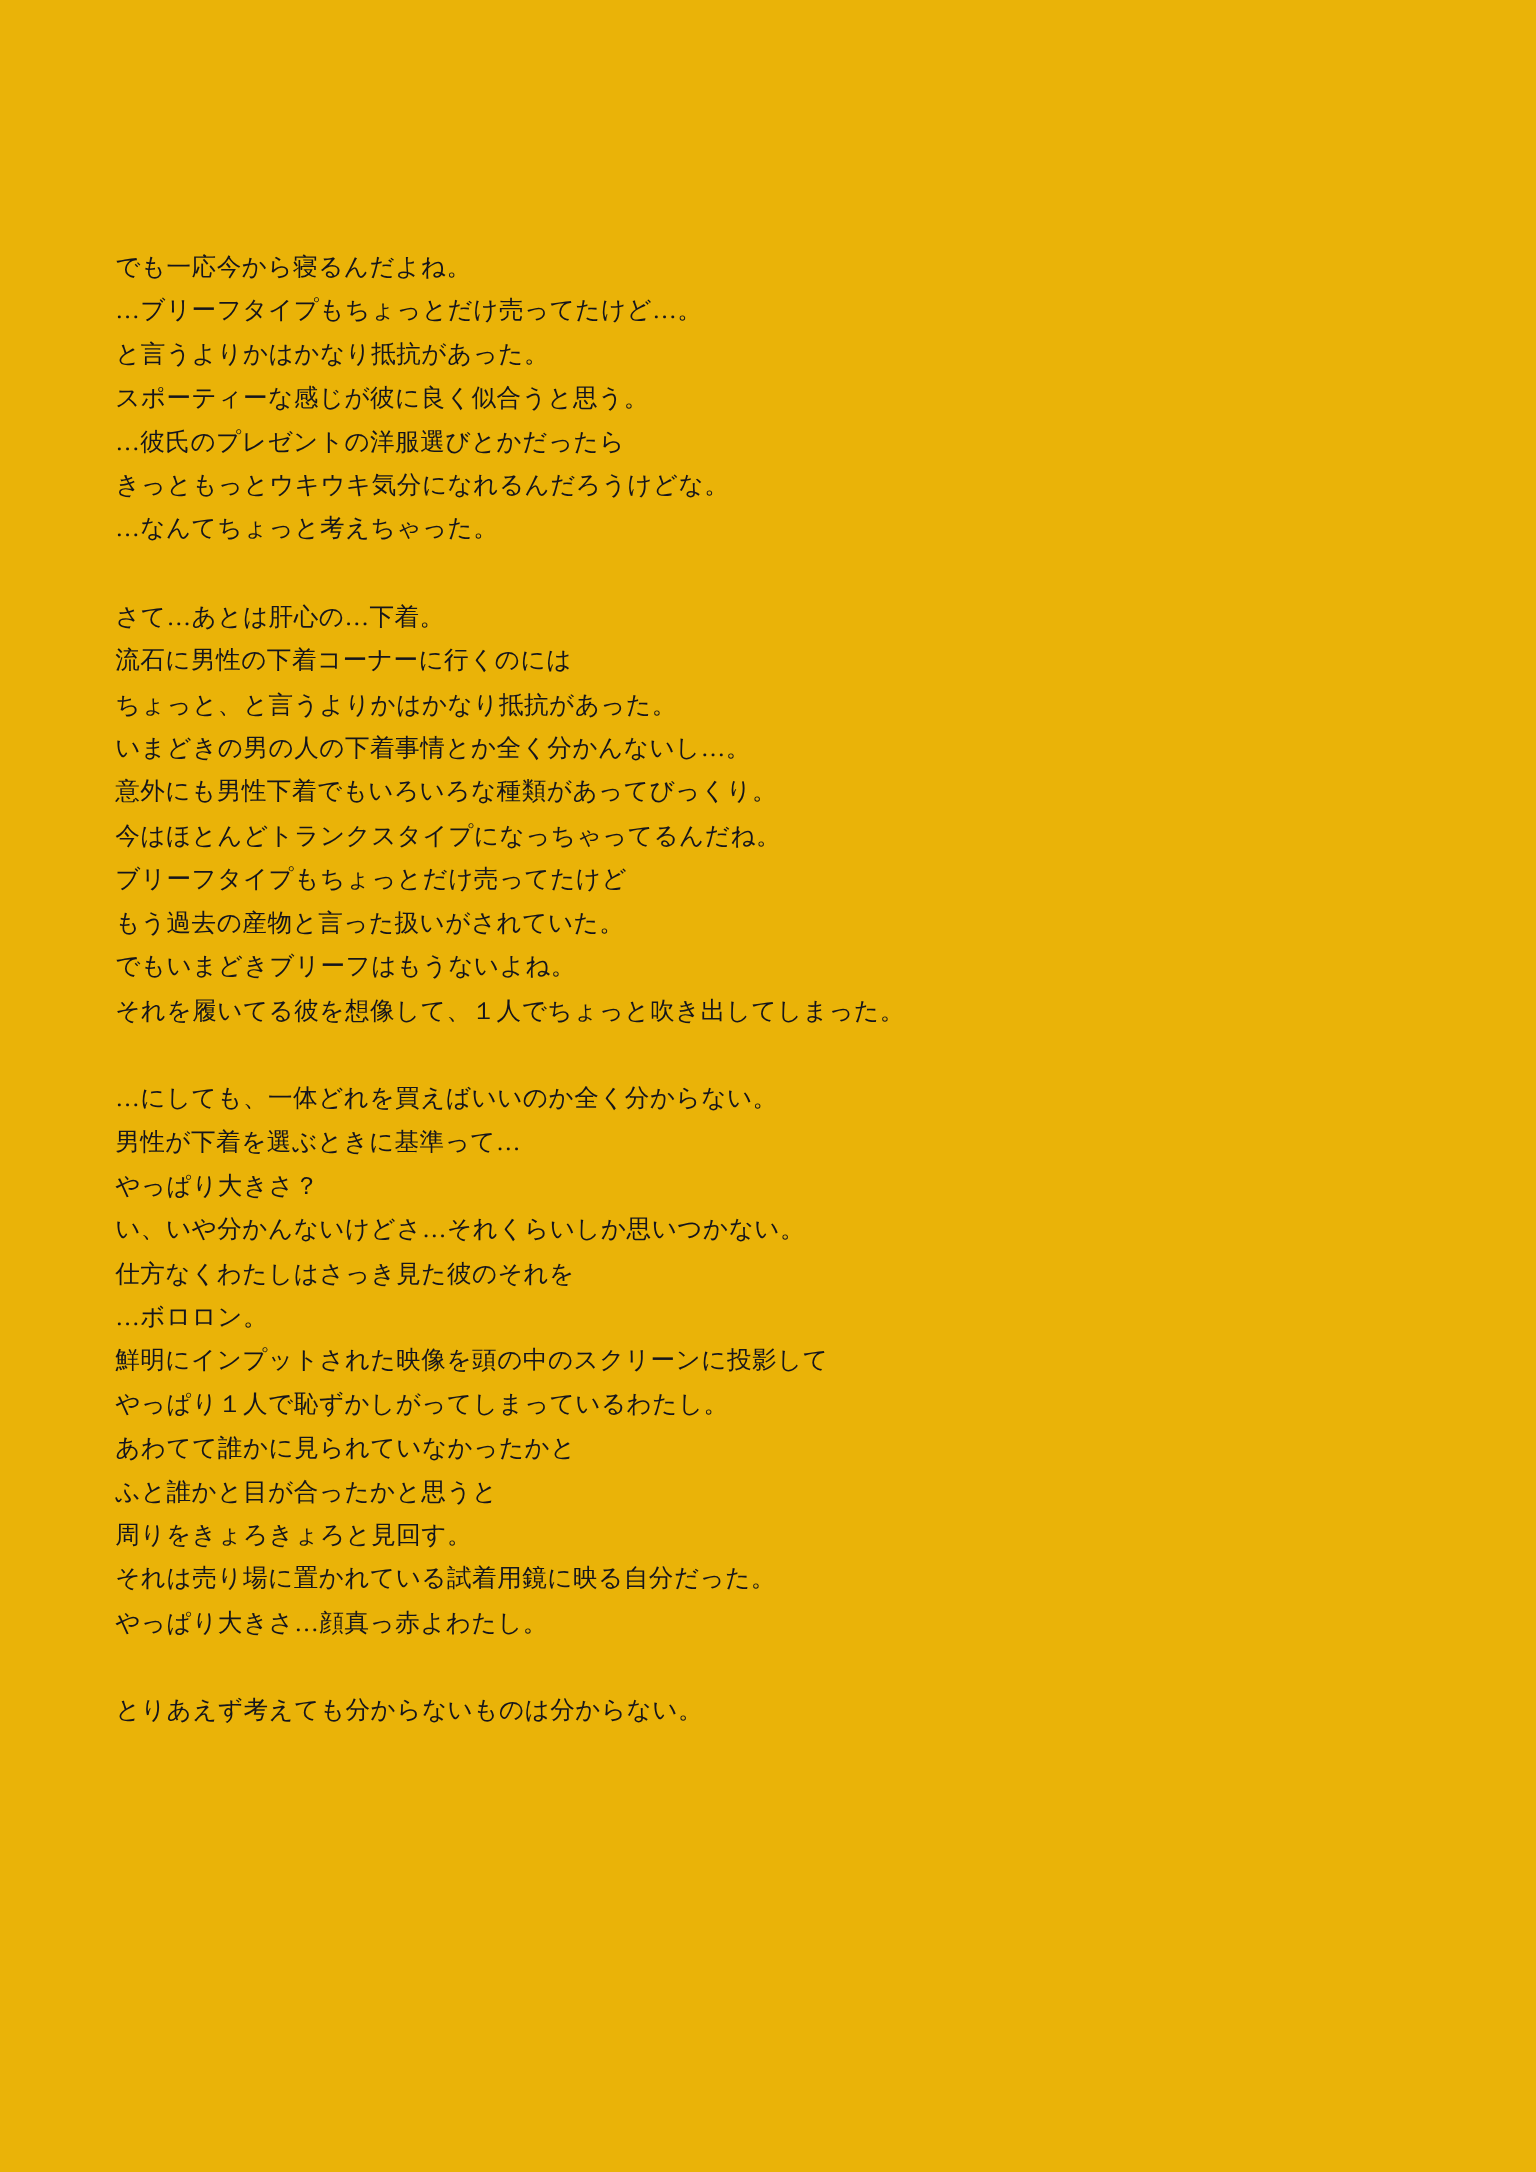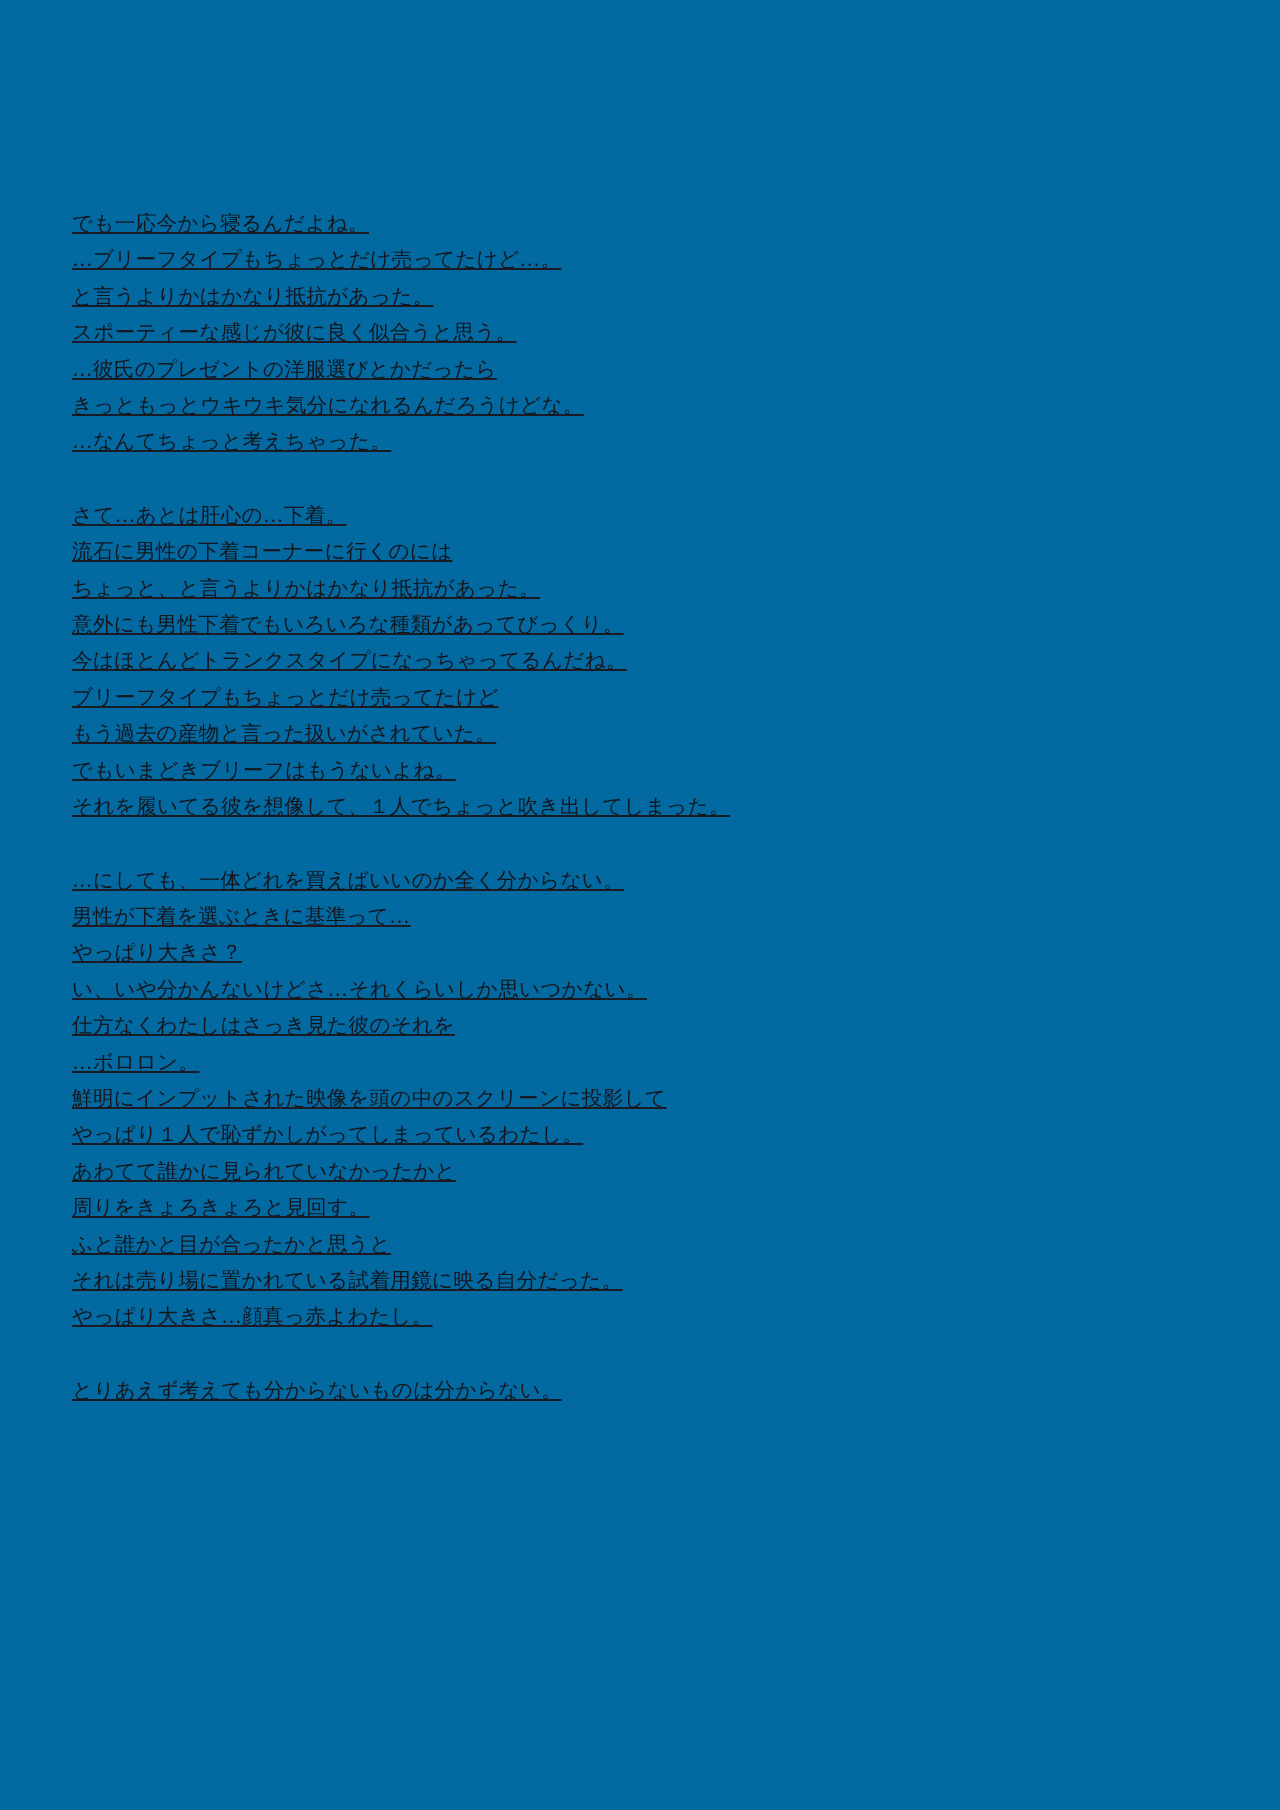--- a/index.html
+++ b/index.html
@@ -10,24 +10,23 @@
   body {
     width: 1280px;
     height: 1810px;
     font-family: "Liberation Serif", "DejaVu Serif", serif;
     color: #1b1b23;
   }
   .page {
     position: relative;
     width: 1280px;
     height: 1810px;
-    background: #0369a1;
+    background: #eab308;
     box-sizing: border-box;
-    padding: 205px 0 0 72px;
-    text-decoration: underline;
+    padding: 205px 0 0 96px;
   }
   .doc-body {
     width: 950px;
   }
   .para {
     margin: 0 0 0 0;
   }
   .para + .para {
     margin-top: 37px;
   }
@@ -52,40 +51,41 @@
       <div class="line">スポーティーな感じが彼に良く似合うと思う。</div>
       <div class="line">…彼氏のプレゼントの洋服選びとかだったら</div>
       <div class="line">きっともっとウキウキ気分になれるんだろうけどな。</div>
       <div class="line">…なんてちょっと考えちゃった。</div>
     </div>
 
     <div class="para">
       <div class="line">さて…あとは肝心の…下着。</div>
       <div class="line">流石に男性の下着コーナーに行くのには</div>
       <div class="line">ちょっと、と言うよりかはかなり抵抗があった。</div>
+      <div class="line">いまどきの男の人の下着事情とか全く分かんないし…。</div>
       <div class="line">意外にも男性下着でもいろいろな種類があってびっくり。</div>
       <div class="line">今はほとんどトランクスタイプになっちゃってるんだね。</div>
       <div class="line">ブリーフタイプもちょっとだけ売ってたけど</div>
       <div class="line">もう過去の産物と言った扱いがされていた。</div>
       <div class="line">でもいまどきブリーフはもうないよね。</div>
       <div class="line">それを履いてる彼を想像して、１人でちょっと吹き出してしまった。</div>
     </div>
 
     <div class="para">
       <div class="line">…にしても、一体どれを買えばいいのか全く分からない。</div>
       <div class="line">男性が下着を選ぶときに基準って…</div>
       <div class="line">やっぱり大きさ？</div>
       <div class="line">い、いや分かんないけどさ…それくらいしか思いつかない。</div>
       <div class="line">仕方なくわたしはさっき見た彼のそれを</div>
       <div class="line">…ボロロン。</div>
       <div class="line">鮮明にインプットされた映像を頭の中のスクリーンに投影して</div>
       <div class="line">やっぱり１人で恥ずかしがってしまっているわたし。</div>
       <div class="line">あわてて誰かに見られていなかったかと</div>
+      <div class="line">ふと誰かと目が合ったかと思うと</div>
       <div class="line">周りをきょろきょろと見回す。</div>
-      <div class="line">ふと誰かと目が合ったかと思うと</div>
       <div class="line">それは売り場に置かれている試着用鏡に映る自分だった。</div>
       <div class="line">やっぱり大きさ…顔真っ赤よわたし。</div>
     </div>
 
     <div class="para">
       <div class="line">とりあえず考えても分からないものは分からない。</div>
     </div>
 
   </div>
 </div>

